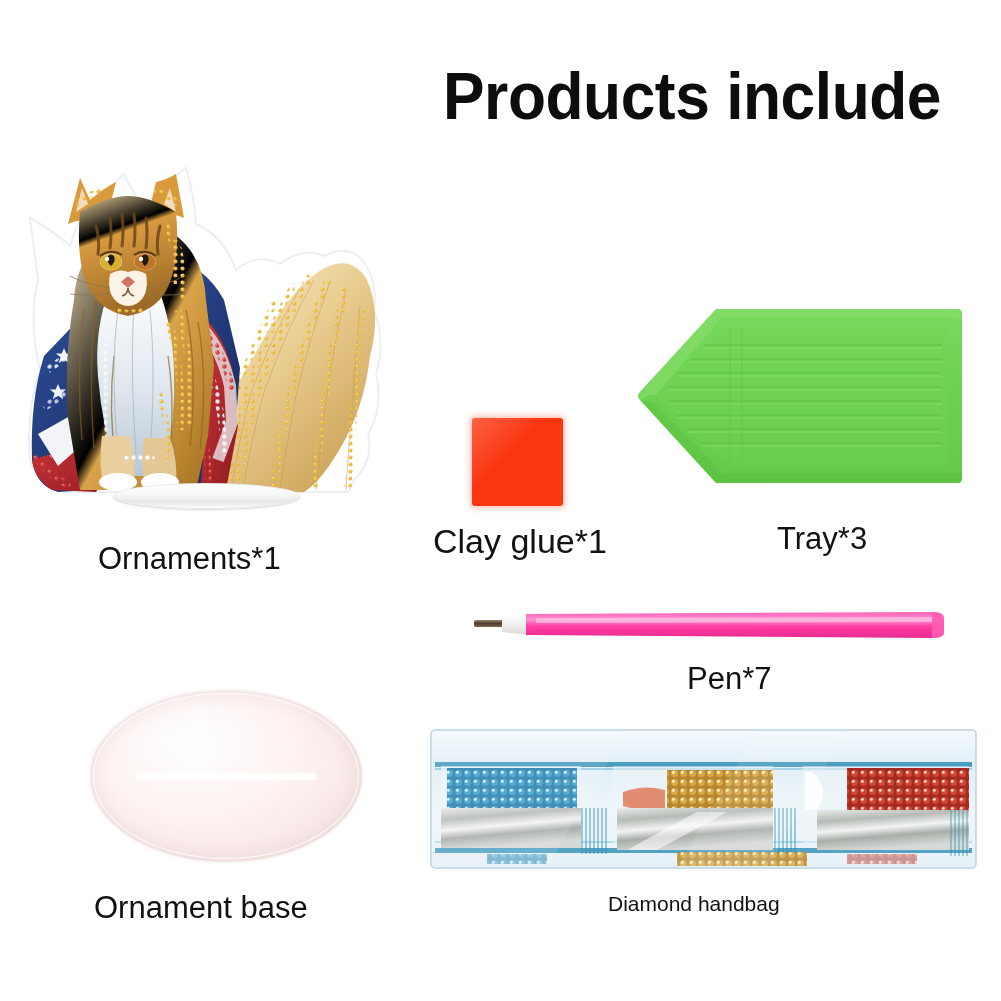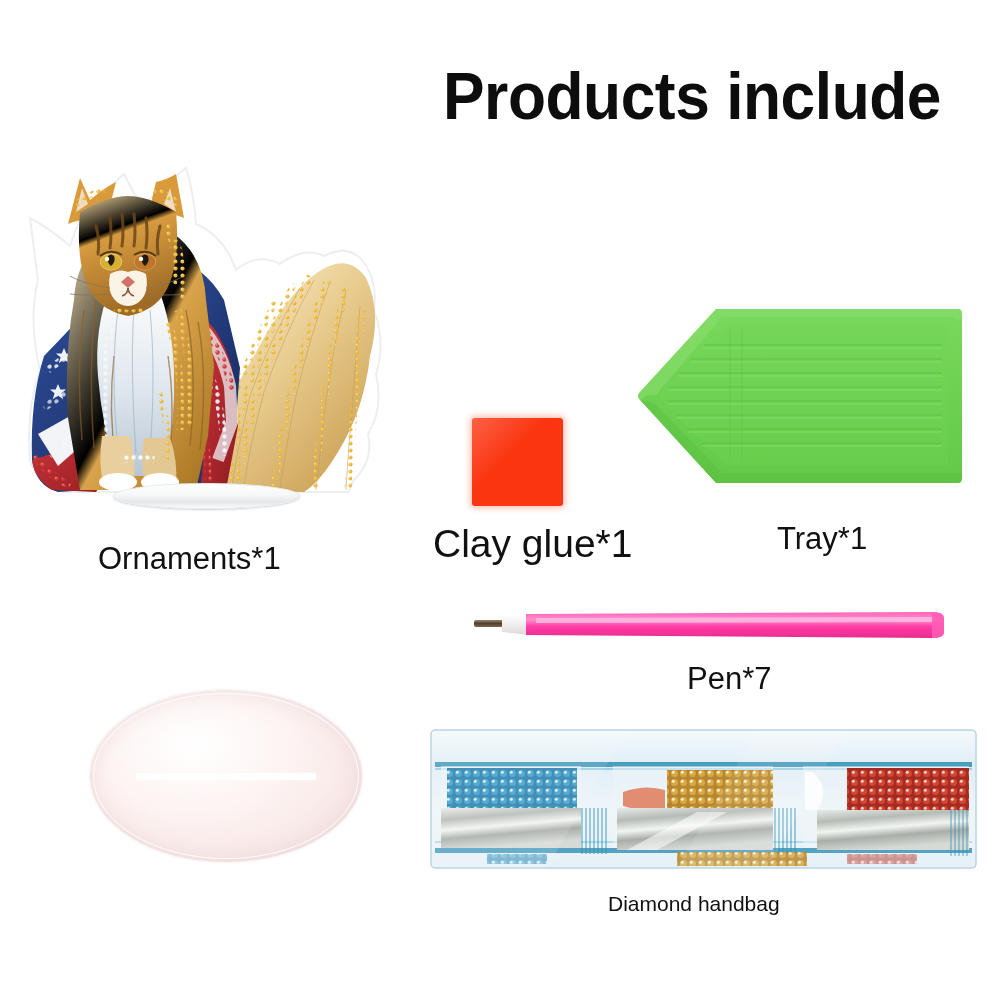--- a/index.html
+++ b/index.html
@@ -13,21 +13,21 @@
     font-family:"Liberation Sans Narrow","Liberation Sans",sans-serif;
     font-weight:700;font-size:67px;line-height:72px;letter-spacing:-0.5px;
     white-space:nowrap;color:#0d0d0d;
     transform:scaleX(0.93);transform-origin:left top;
   }
 
   
   .caption{position:absolute;white-space:nowrap;color:#111;
            font-family:"Liberation Sans",sans-serif;font-weight:400;}
   #cap-ornaments{left:98px;top:541px;font-size:31px;}
-  #cap-clay{left:433px;top:522px;font-size:39px;}
+  #cap-clay{left:433px;top:522px;font-size:34px;}
   #cap-tray{left:777px;top:521px;font-size:31px;}
   #cap-pen{left:687px;top:661px;font-size:31px;}
   #cap-base{left:94px;top:890px;font-size:31px;}
   #cap-bag{left:608px;top:892px;font-size:21px;}
 
   
   #ornament{position:absolute;left:18px;top:160px;width:370px;height:355px;}
   #ornament svg{display:block;width:370px;height:355px;}
 
   
@@ -486,17 +486,18 @@
       </g>
 
       <path d="M4,6 L200,6 L120,144 L4,144 Z" fill="#ffffff" opacity=".12"></path>
       <path d="M330,6 L420,6 L340,144 L250,144 Z" fill="#ffffff" opacity=".10"></path>
       <rect x="4" y="6" width="545" height="138" rx="4" fill="none" stroke="#b9d4e3" stroke-width="1"></rect>
     </svg>
   </div>
 
   <div class="caption" id="cap-ornaments">Ornaments*1</div>
   <div class="caption" id="cap-clay">Clay glue*1</div>
-  <div class="caption" id="cap-tray">Tray*1</div>
+  <div class="caption" id="cap-tray">Tray*3</div>
   <div class="caption" id="cap-pen">Pen*7</div>
+  <div class="caption" id="cap-base">Ornament base</div>
   <div class="caption" id="cap-bag">Diamond handbag</div>
 
 </div>
 
 </body></html>

